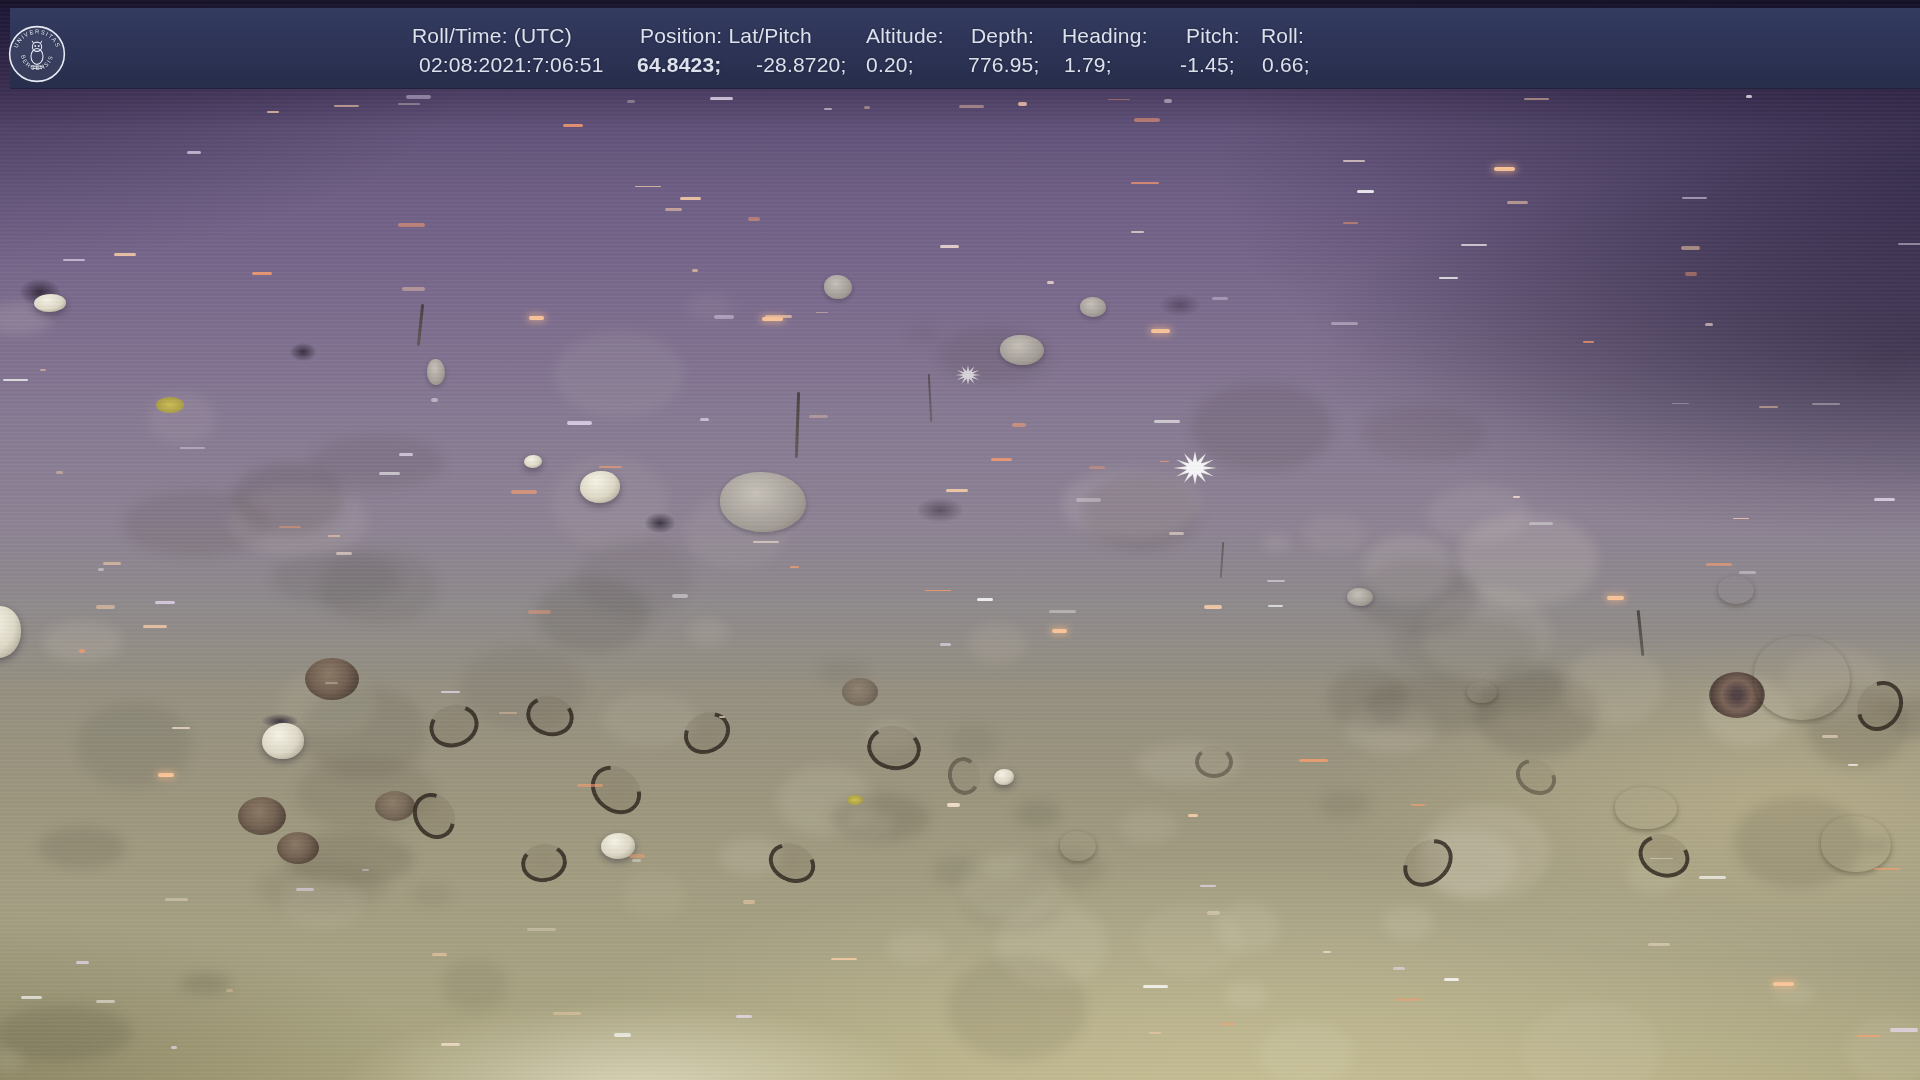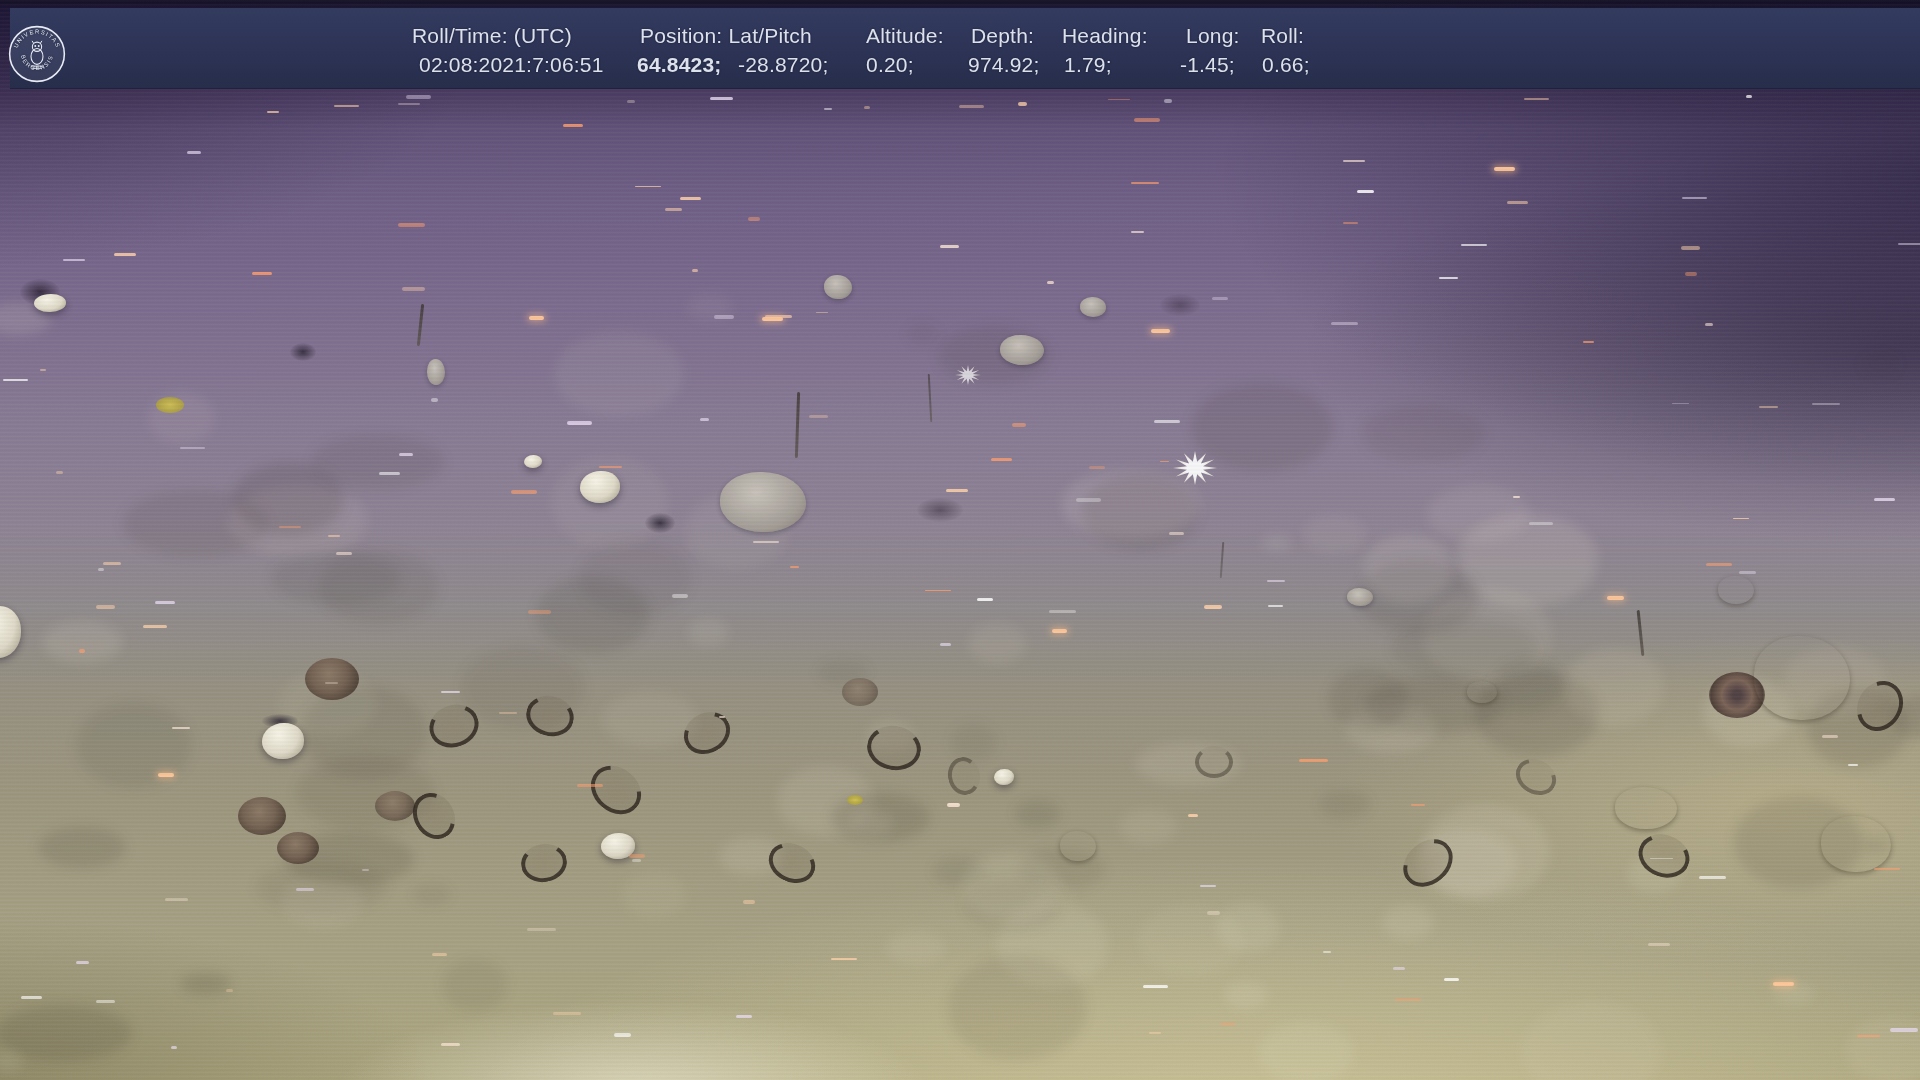--- a/index.html
+++ b/index.html
@@ -386,36 +386,36 @@
     </svg>
 
 
     <div>
         <div class="col" style="left: 402px;">
           <div class="lbl">Roll/Time: (UTC)</div>
           <div class="val" style="margin-left: 7px;"><span>02:08:2021:7:06:51</span></div>
         </div>
         <div class="col" style="left: 630px;">
           <div class="lbl">Position: Lat/Pitch</div>
-          <div class="val" style="margin-left: -3px;"><span style="width: 93px; font-weight: bold;">64.8423;</span><span style="margin-left: 8px;">-28.8720;</span></div>
+          <div class="val" style="margin-left: -3px;"><span style="width: 93px; font-weight: bold;">64.8423;</span><span style="margin-left: 26px;">-28.8720;</span></div>
         </div>
         <div class="col" style="left: 856px;">
           <div class="lbl">Altitude:</div>
           <div class="val"><span>0.20;</span></div>
         </div>
         <div class="col" style="left: 961px;">
           <div class="lbl">Depth:</div>
-          <div class="val" style="margin-left: -3px;"><span>974.92;</span></div>
+          <div class="val" style="margin-left: -3px;"><span>776.95;</span></div>
         </div>
         <div class="col" style="left: 1052px;">
           <div class="lbl">Heading:</div>
           <div class="val" style="margin-left: 2px;"><span>1.79;</span></div>
         </div>
         <div class="col" style="left: 1176px;">
-          <div class="lbl">Long:</div>
+          <div class="lbl">Pitch:</div>
           <div class="val" style="margin-left: -6px;"><span>-1.45;</span></div>
         </div>
         <div class="col" style="left: 1251px;">
           <div class="lbl">Roll:</div>
           <div class="val" style="margin-left: 1px;"><span>0.66;</span></div>
         </div>
       </div>
   </div>
 
 </div>

